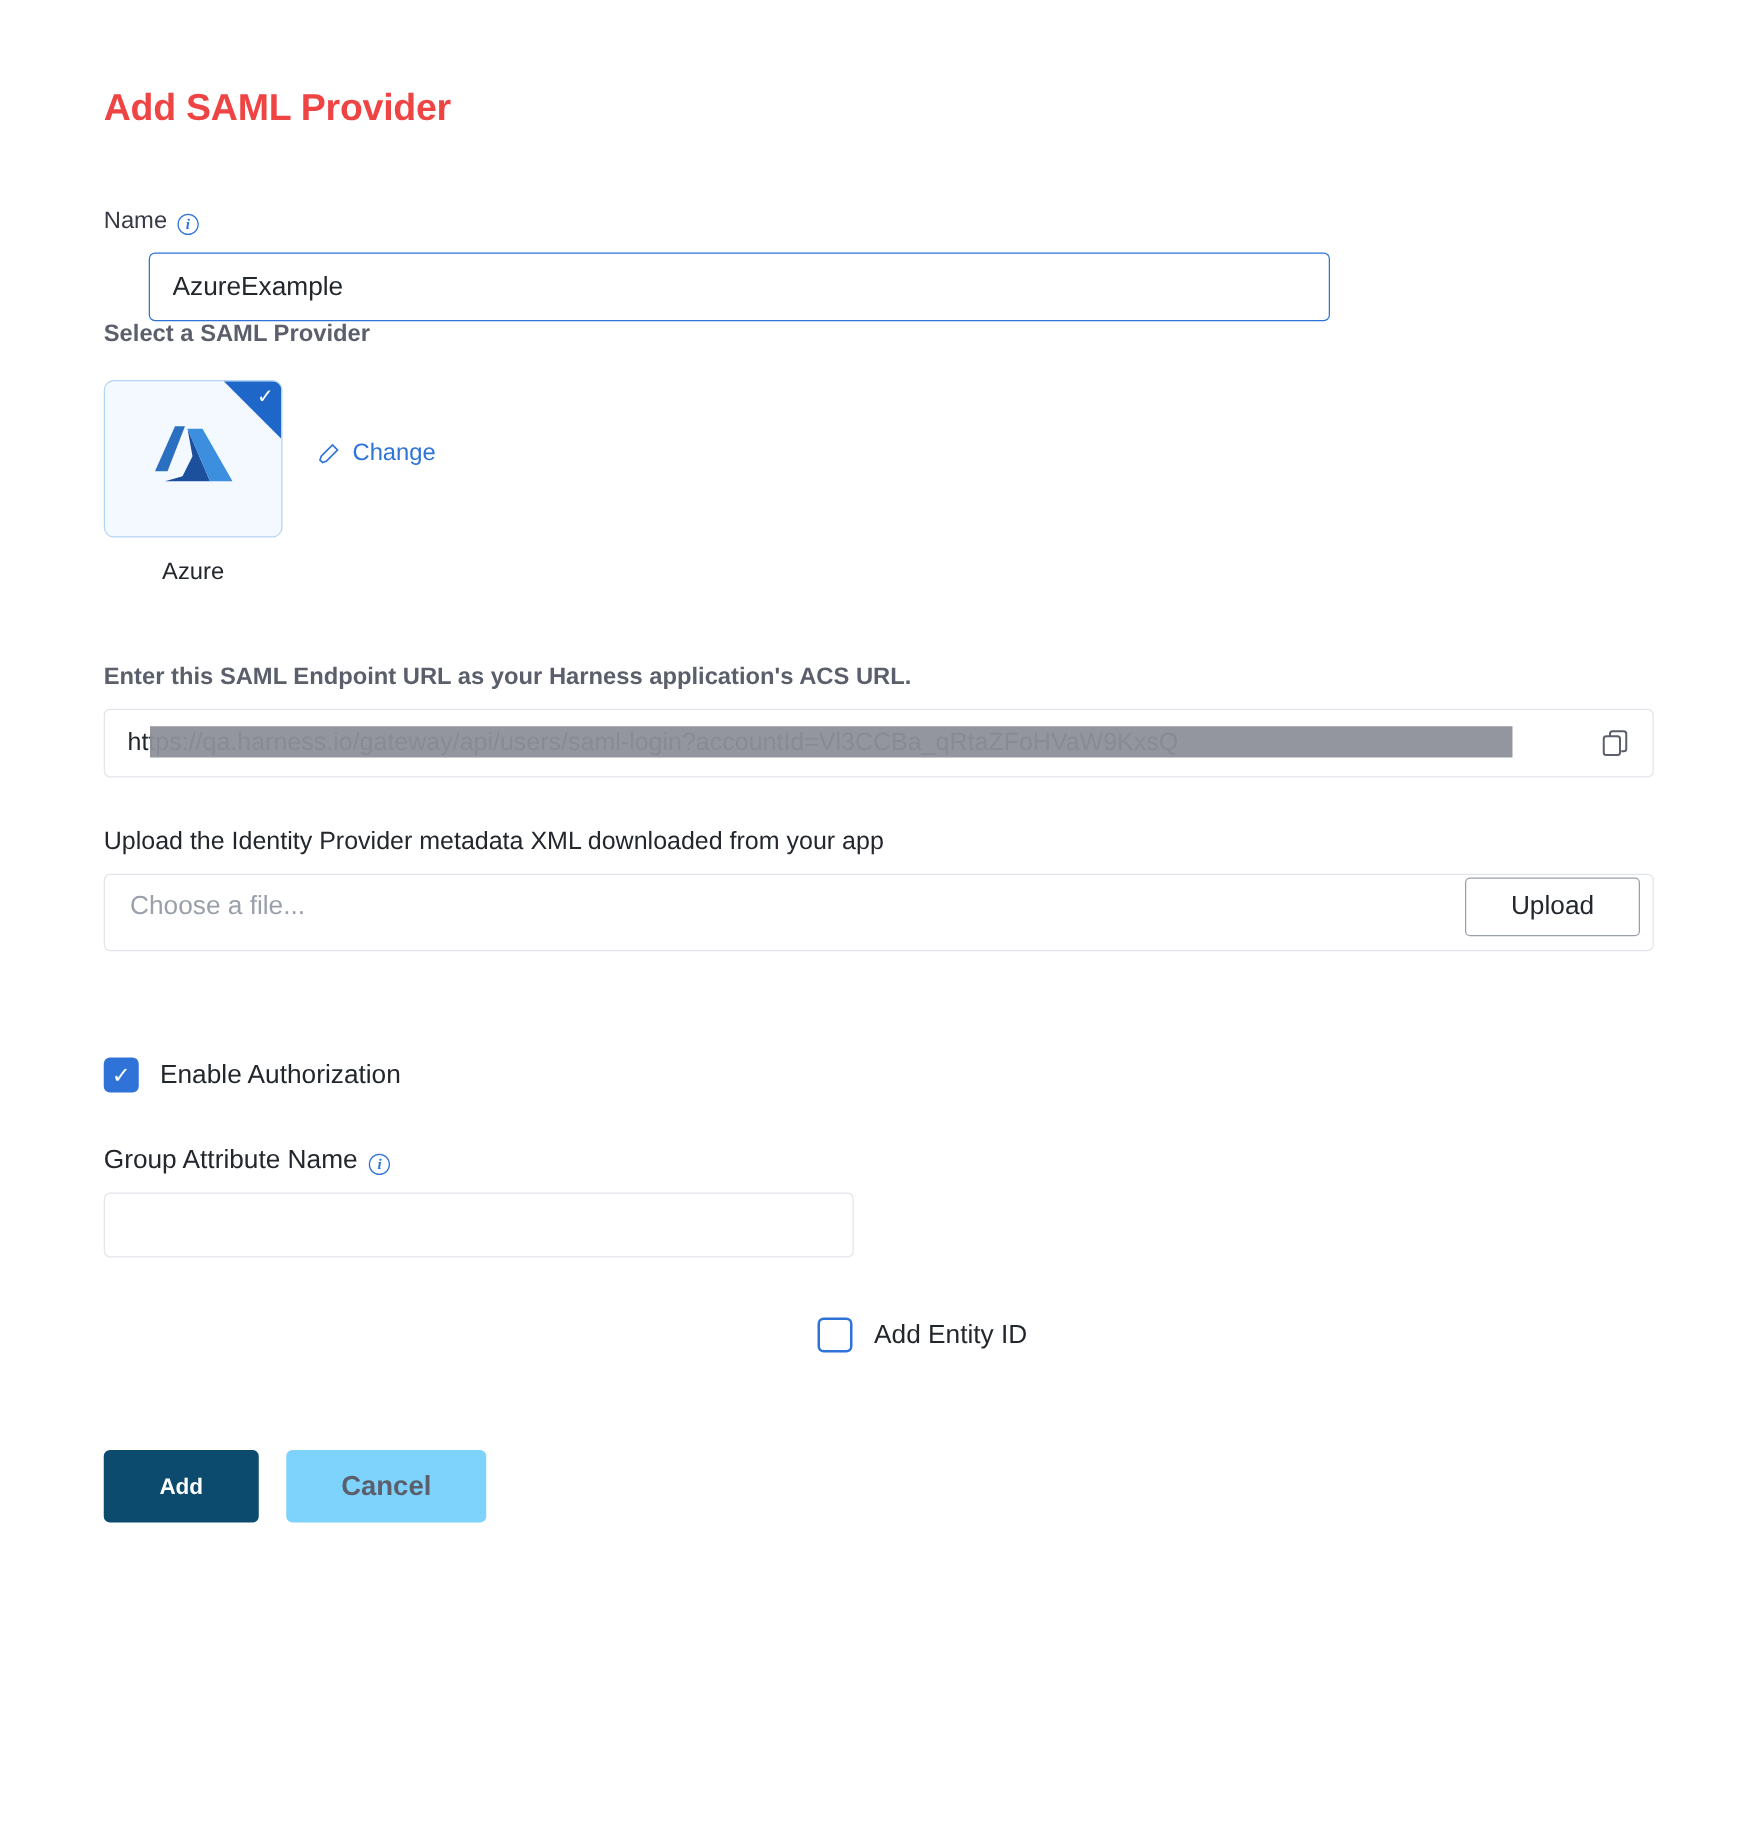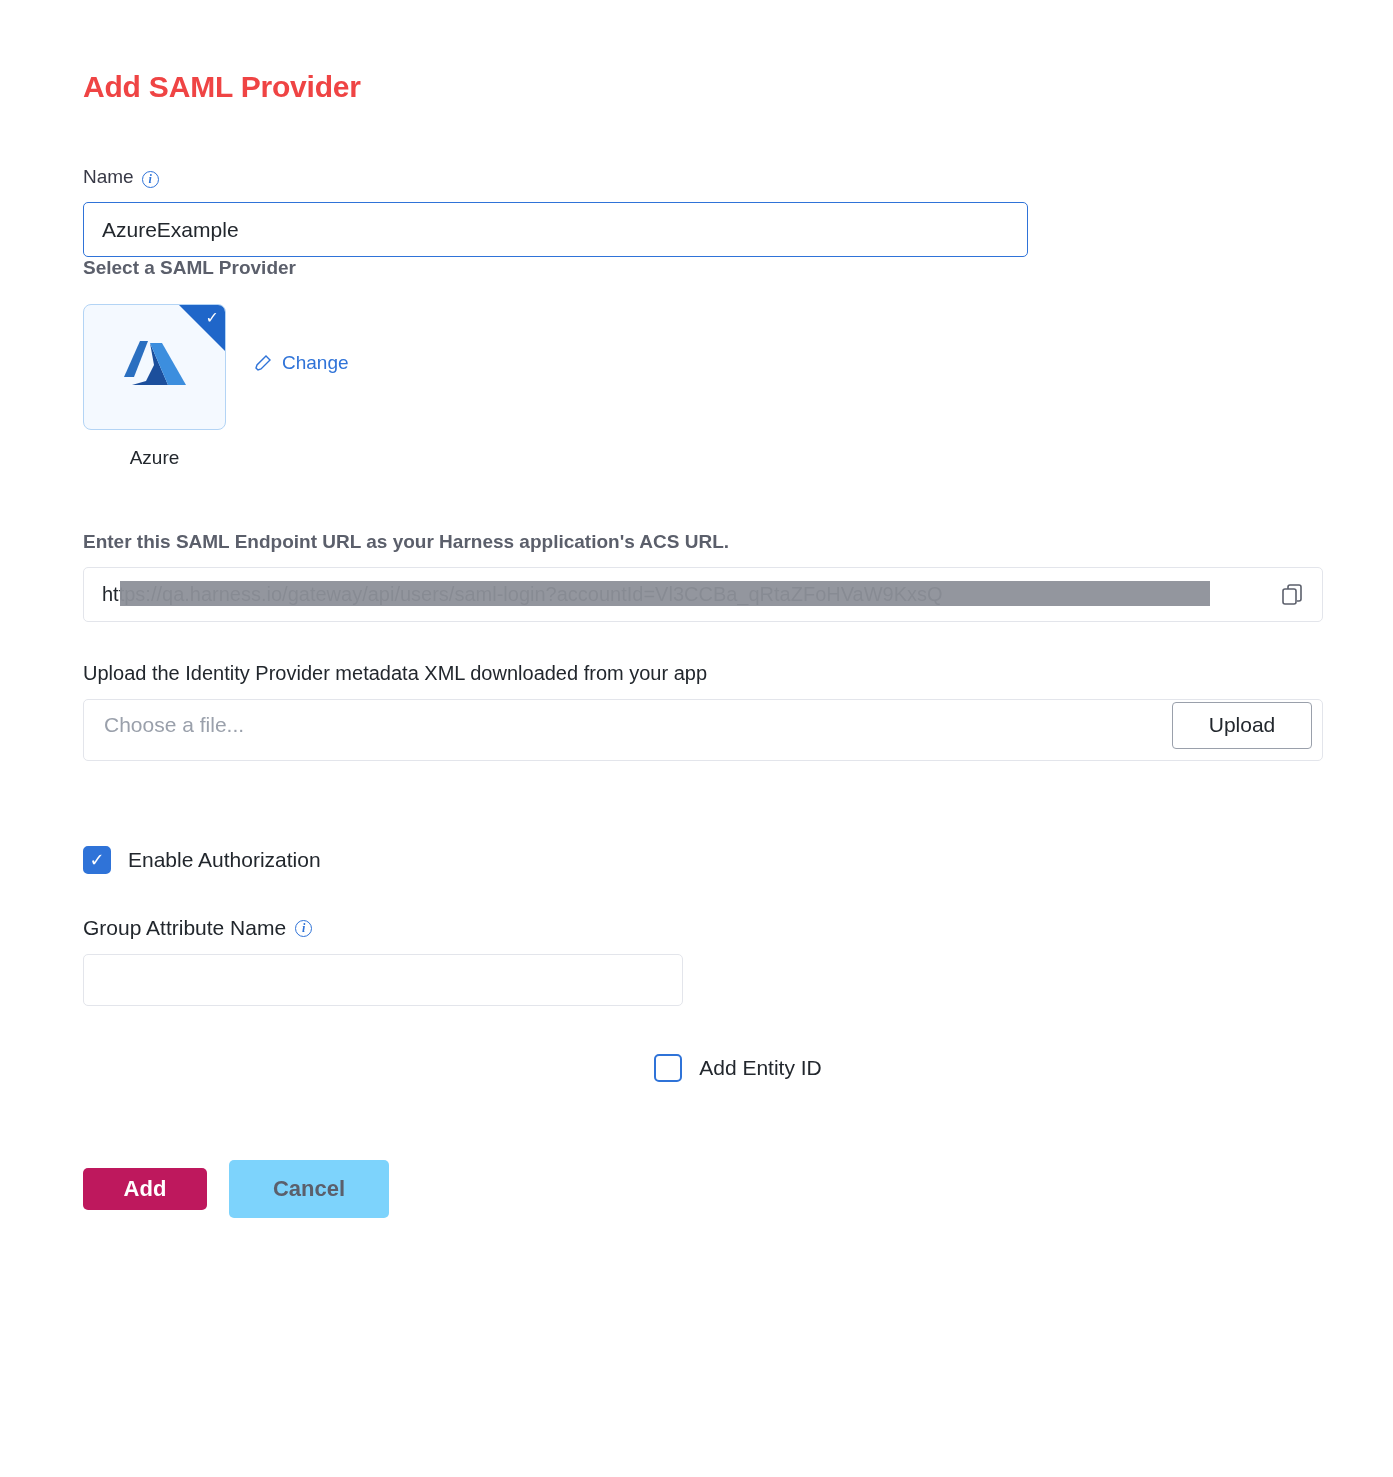--- a/index.html
+++ b/index.html
@@ -60,20 +60,21 @@
     background: #fff;
     font-size: 21px;
     color: #22272d;
     padding: 0 18px;
     outline: none;
     font-family: "Liberation Sans", sans-serif;
   }
   .name-input {
     width: 945px;
     margin-top: 14px;
+    margin-left: 36px;
   }
 
   
   .section-label {
     font-size: 19px;
     font-weight: bold;
     color: #5b5f6b;
   }
   .provider-row {
     margin-top: 25px;
@@ -255,47 +256,47 @@
     font-size: 21px;
     color: #22272d;
   }
 
   
   .group-block { margin-top: 42px; }
   .group-label {
     font-size: 21px;
     color: #22272d;
     display: flex;
-    align-items: center;
+    align-items: flex-end;
     gap: 9px;
   }
   .group-input {
     width: 600px;
     height: 52px;
     margin-top: 14px;
     border: 1.5px solid #e3e5eb;
     border-radius: 5px;
   }
 
   
   .footer {
     margin-top: 78px;
     display: flex;
     align-items: center;
     gap: 22px;
   }
   .btn-primary {
     box-sizing: border-box;
-    height: 42px;
+    height: 58px;
     min-width: 124px;
-    background: #be185d;
+    background: #0c4a6e;
     border: none;
     border-radius: 5px;
     color: #fff;
-    font-size: 22px;
+    font-size: 18px;
     font-weight: bold;
     cursor: pointer;
     font-family: "Liberation Sans", sans-serif;
   }
   .btn-secondary {
     box-sizing: border-box;
     height: 58px;
     min-width: 160px;
     background: #7dd3fc;
     border: none;

